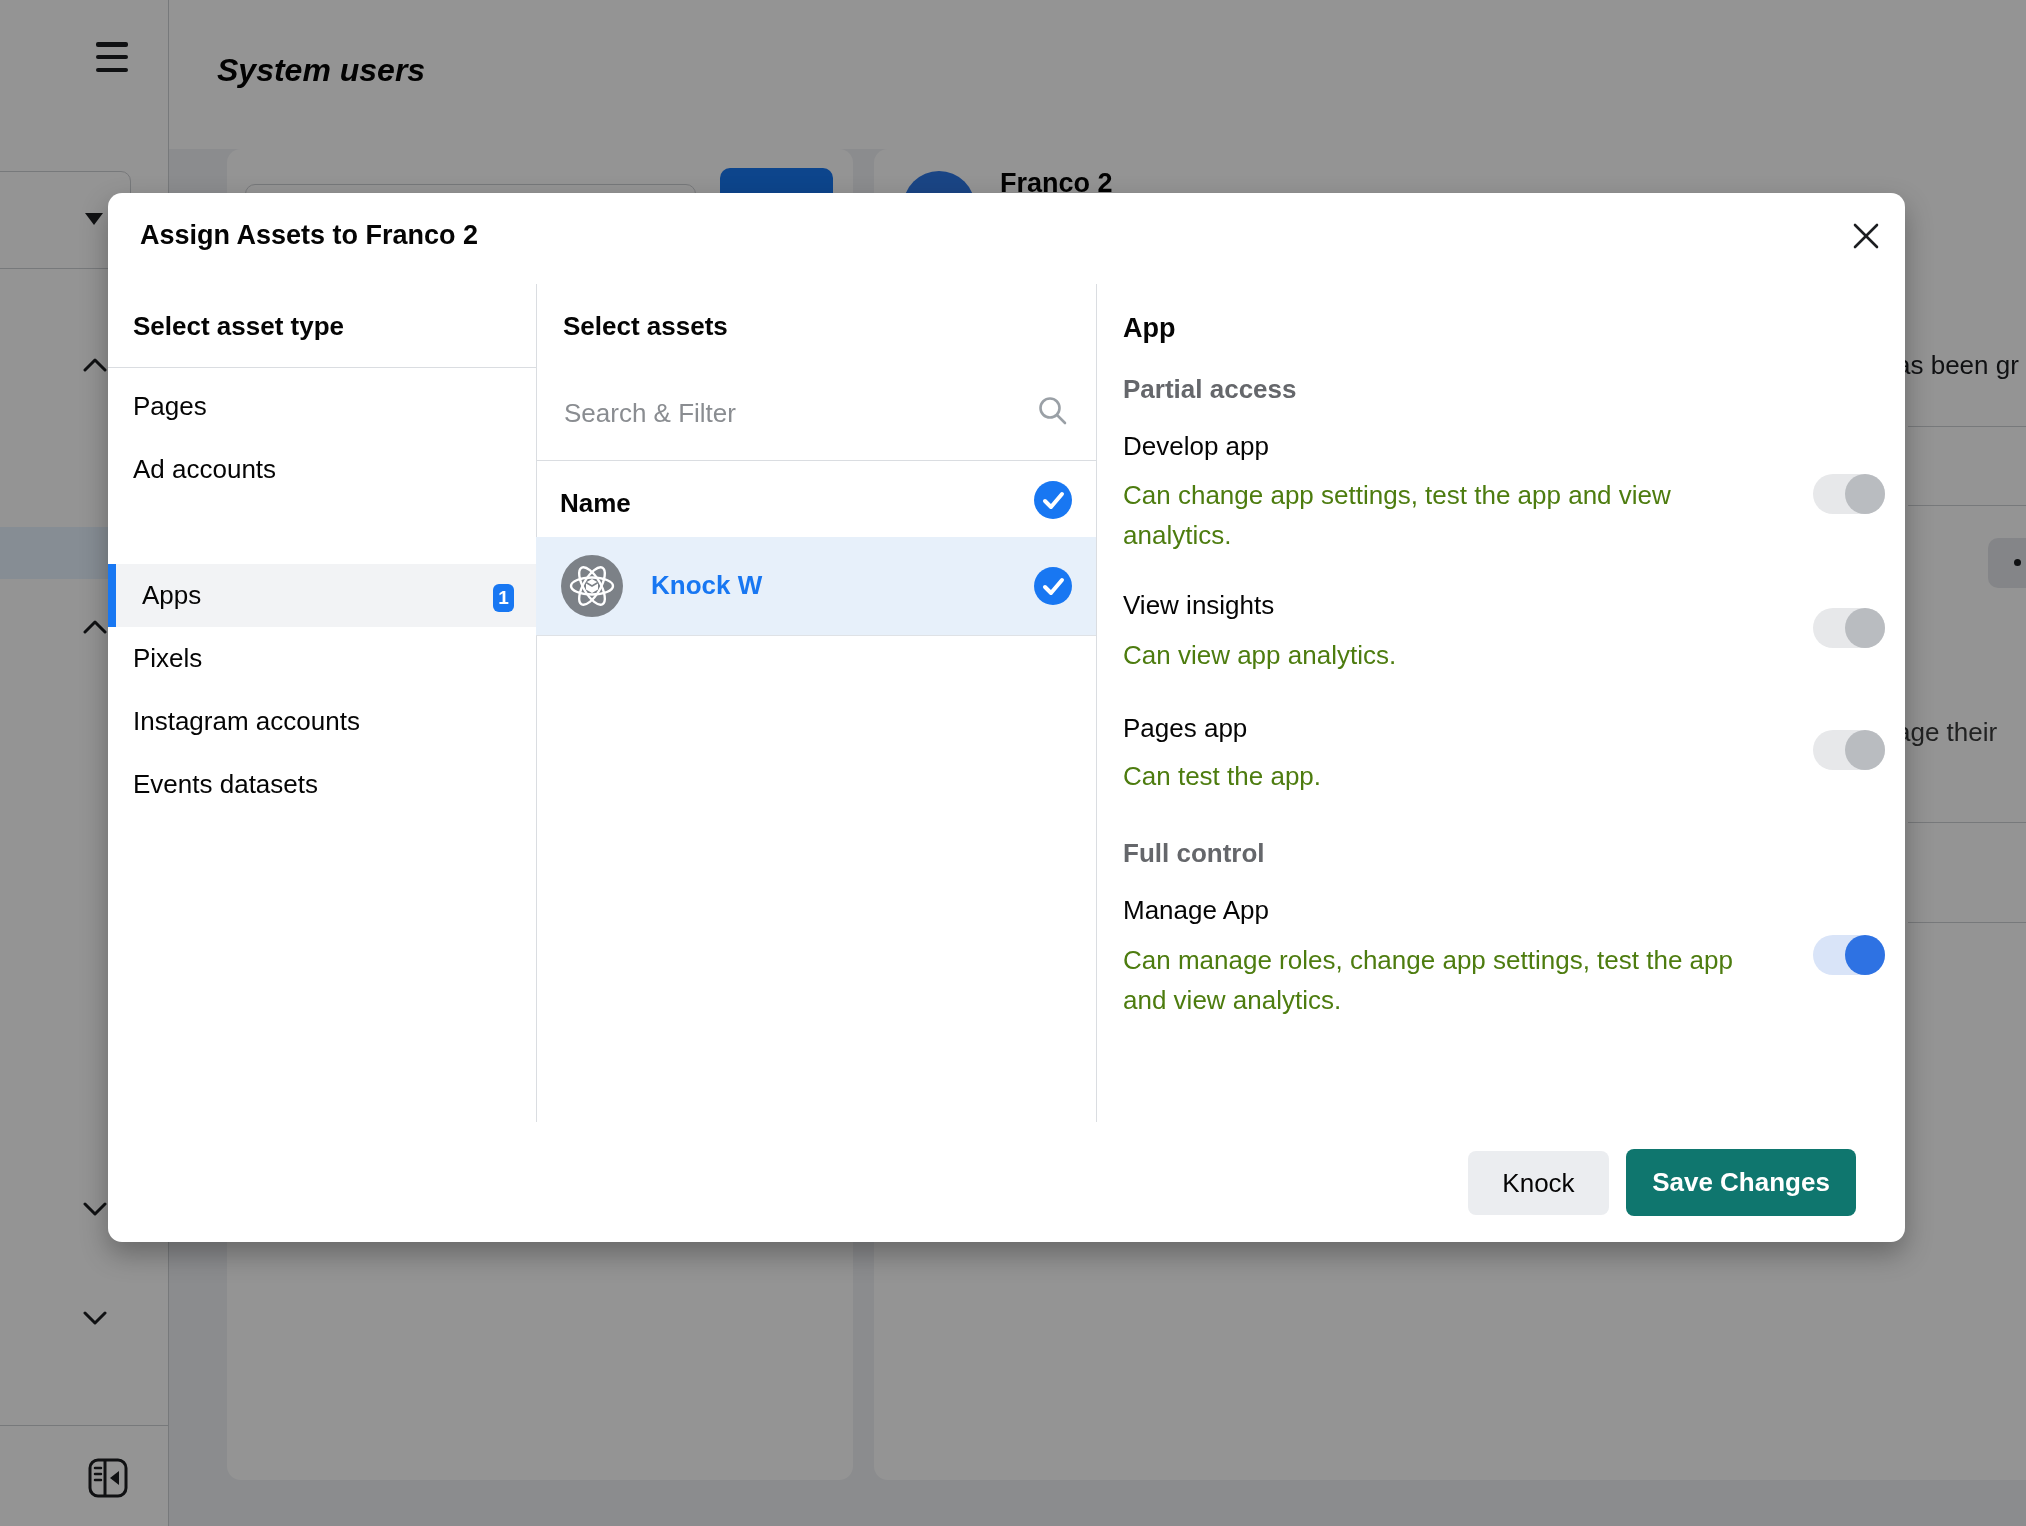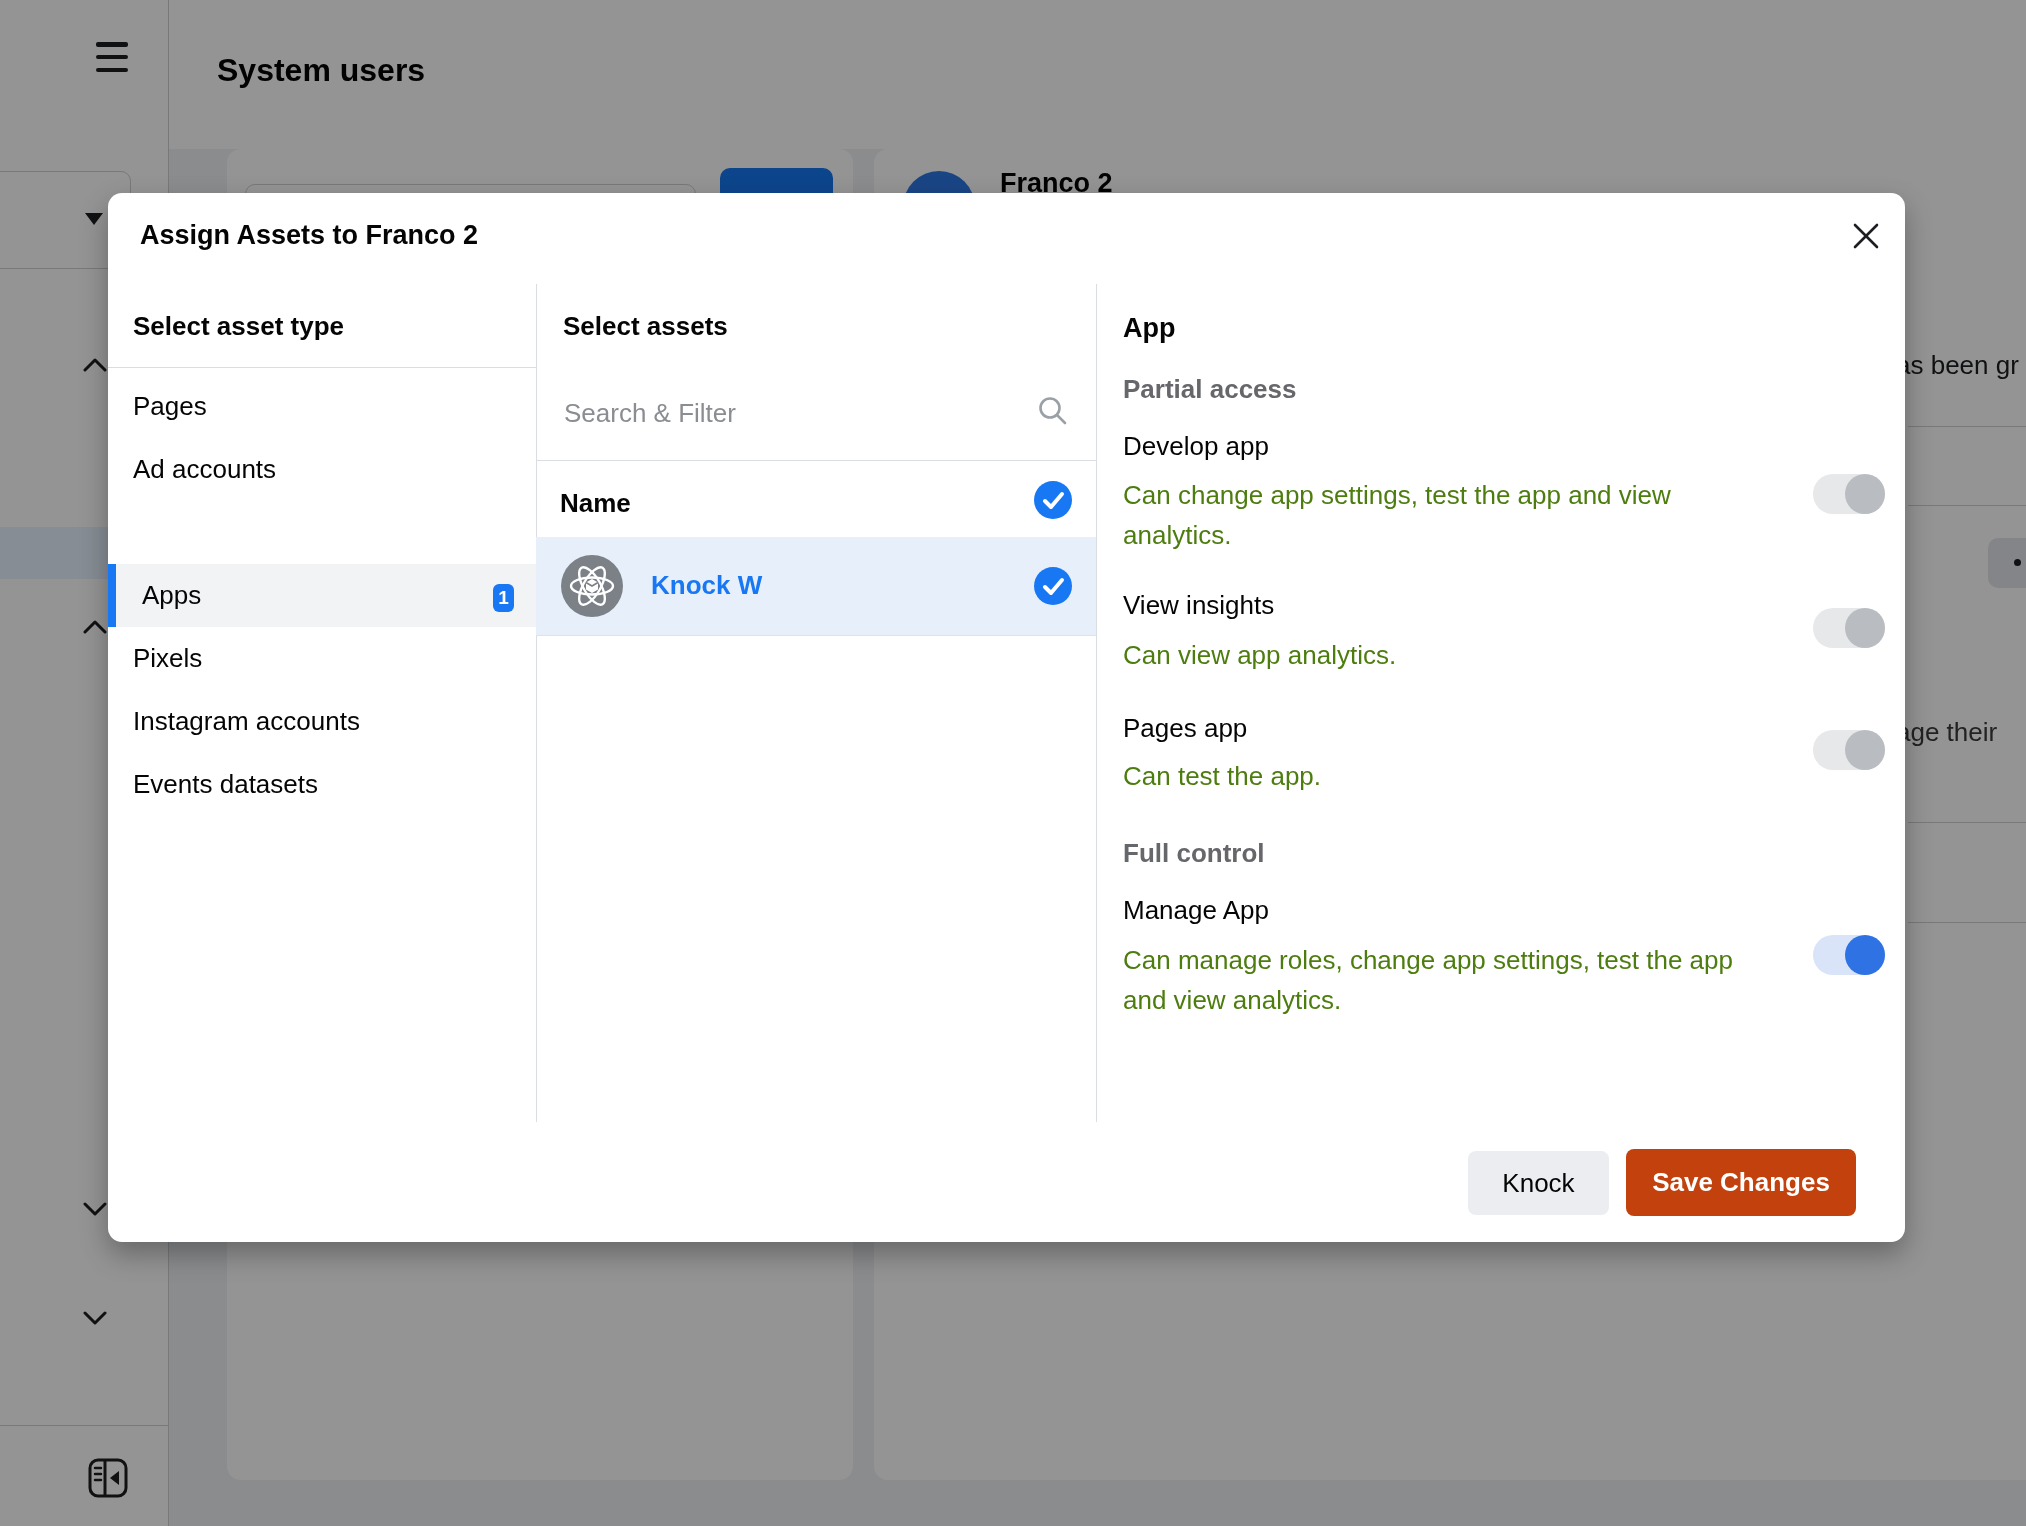--- a/index.html
+++ b/index.html
@@ -4,21 +4,21 @@
 <style>
   html,body{margin:0;padding:0;background:#555;}
   #stage{position:relative;width:2026px;height:1526px;overflow:hidden;
          font-family:"Liberation Sans","DejaVu Sans",sans-serif;background:#F0F2F5;}
   .abs{position:absolute;}
   
   #bg-header{left:0;top:0;width:2026px;height:149px;background:#fff;}
   #bg-sidebar{left:0;top:0;width:168px;height:1526px;background:#fff;border-right:1px solid #ced0d4;}
   .hamburger{left:96px;top:42px;width:32px;height:30px;display:flex;flex-direction:column;justify-content:space-between;}
   .hamburger span{display:block;height:4.5px;background:#1c1e21;border-radius:2px;}
-  #bg-title{left:217px;top:52px;font-size:32px;font-weight:bold;color:#050505;}
+  #bg-title{left:217px;top:52px;font-size:32px;font-weight:bold;color:#050505;font-style:italic;}
   .card{background:#fff;border-radius:14px;}
   #bg-card1{left:227px;top:149px;width:626px;height:1331px;}
   #bg-card2{left:874px;top:149px;width:1170px;height:1331px;}
   #bg-search{left:245px;top:184px;width:449px;height:58px;border:1.5px solid #ced0d4;border-radius:10px;background:#fff;}
   #bg-bluebtn{left:720px;top:168px;width:113px;height:70px;background:#1877F2;border-radius:10px;}
   #bg-avatar{left:903px;top:171px;width:72px;height:72px;border-radius:50%;background:#2E77E5;}
   #bg-username{left:1000px;top:168px;font-size:27px;font-weight:bold;color:#050505;}
   .frag{font-size:26px;color:#1c1e21;white-space:nowrap;}
   #frag1{left:1896px;top:350px;}
   #frag2{left:1896px;top:717px;color:#3a3b3c;}
@@ -62,21 +62,21 @@
   .toggle{left:1705px;width:72px;height:40px;border-radius:20px;cursor:pointer;}
   .toggle .knob{position:absolute;top:0;right:0;width:40px;height:40px;border-radius:50%;}
   .toggle.off{background:#E7E8EA;}
   .toggle.off .knob{background:#B9BCC0;}
   .toggle.on{background:#D9E4F8;}
   .toggle.on .knob{background:#2E72E3;}
   
   #btn-cancel{left:1360px;top:958px;width:141px;height:64px;background:#EBEDF0;border-radius:8px;border:none;
               font-size:26px;color:#050505;font-weight:500;display:flex;align-items:center;justify-content:center;cursor:pointer;
               font-family:inherit;}
-  #btn-save{left:1518px;top:956px;width:230px;height:67px;background:#c2410c;border-radius:8px;border:none;
+  #btn-save{left:1518px;top:956px;width:230px;height:67px;background:#0f766e;border-radius:8px;border:none;
             font-size:26px;color:#fff;font-weight:bold;display:flex;align-items:center;justify-content:center;cursor:pointer;
             font-family:inherit;}
 </style>
 </head>
 <body>
 
 <div id="stage">
 
   <div class="abs" id="bg-header"></div>
   <div class="abs" id="bg-sidebar"></div>

